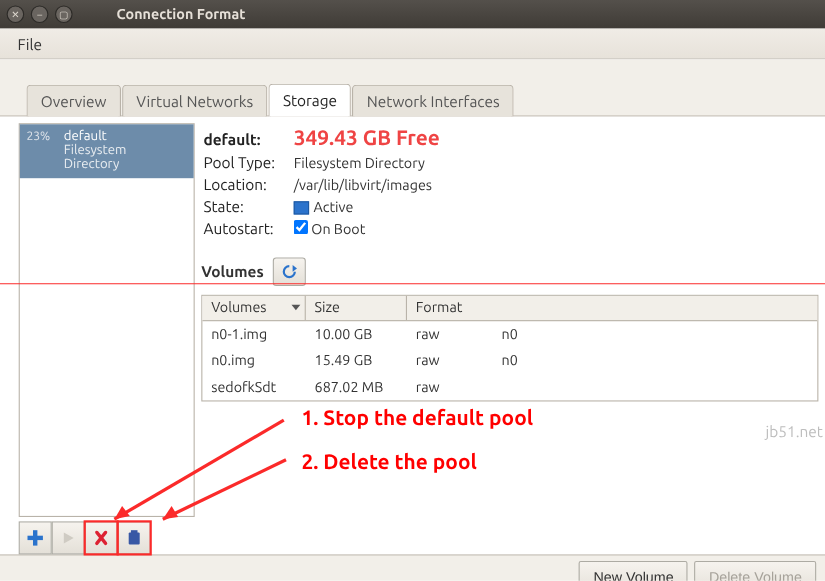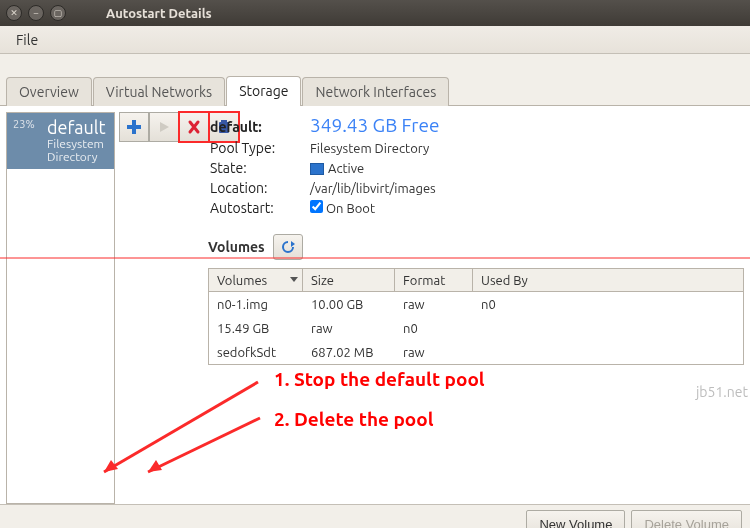--- a/index.html
+++ b/index.html
@@ -9,46 +9,46 @@
   
   .titlebar { height: 26px; background: linear-gradient(#54504b, #3f3b36); display: flex; align-items: center; padding: 0 6px; gap: 6px; }
   .tb-btn { width: 16px; height: 16px; border-radius: 50%; background: #6a6560; border: 1px solid #2c2a27; display: inline-flex; align-items: center; justify-content: center; font-size: 9px; color: #dcd6cd; }
   .tb-title { color: #e6e0d8; font-weight: bold; font-size: 13px; margin-left: 34px; }
 
   
   .menubar { height: 28px; background: linear-gradient(#f0ece6, #e7e2da); border-bottom: 1px solid #c4bfb6; display: flex; align-items: center; padding: 0 8px; font-size: 14px; color: #333; }
   .menubar span { padding: 3px 8px; }
 
   
-  .tabstrip { display: flex; align-items: flex-end; padding: 6px 6px 0 6px; background: #f2efe9; height: 52px; border-bottom: 1px solid #b9b3a9; }
+  .tabstrip { display: flex; align-items: flex-end; padding: 6px 6px 0 24px; background: #f2efe9; height: 52px; border-bottom: 1px solid #b9b3a9; }
   .tab { padding: 6px 12px; border: 1px solid #b9b3a9; border-bottom: none; margin-right: 1px; background: #e7e3db; border-radius: 4px 4px 0 0; color: #555; font-size: 14px; position: relative; top: 1px; cursor: default; }
   .tab.active { background: #fff; color: #222; z-index: 2; padding-bottom: 7px; }
 
   
   .work { display: flex; height: 398px; background: #fff; border-top: none; padding: 6px 6px 0 6px; gap: 6px; }
 
   
-  .poolbox { width: 196px; display: flex; flex-direction: row; gap: 4px; }
+  .poolbox { width: 160px; display: flex; flex-direction: column; gap: 4px; margin-left: 11px; }
   .poollist { flex: 1; border: 1px solid #b9b3a9; background: #fff; }
   .poolitem { background: #6d8caa; color: #fff; padding: 4px 8px 6px 40px; position: relative; font-size: 13px; }
   .poolitem .pct { position: absolute; left: 6px; top: 5px; font-size: 11px; color: #dfe4ea; }
-  .poolitem .pname { font-size: 18px; }
+  .poolitem .pname { font-size: 12px; }
   .poolitem .psub { font-size: 12px; color: #e9edf1; }
   .poolbtns { display: flex; gap: 0; }
   .pbtn { width: 30px; height: 30px; border: 1px solid #adaba3; background: linear-gradient(#f6f3ee, #e4e0d8); display: inline-flex; align-items: center; justify-content: center; }
   .pbtn svg { display: block; }
   .pbtn.hilite { outline: 2px solid #fb2a2a; outline-offset: -1px; }
 
   
   .detail { flex: 1; display: flex; flex-direction: column; }
   .hdr { padding: 2px 2px 6px 2px; }
-  .hdrrow { display: flex; align-items: baseline; gap: 24px; margin-bottom: 4px; white-space: nowrap; }
+  .hdrrow { display: flex; align-items: baseline; gap: 6px; margin-bottom: 4px; white-space: nowrap; }
   .hdrrow .lab { width: 76px; color: #222; font-size: 14px; }
   .hdrrow .lab.b, .hdr b { font-weight: bold; }
-  .free { font-size: 19px; font-weight: normal; color: #3b82f6; }
+  .free { font-size: 19px; font-weight: bold; color: #ef4444; }
   .inuse { font-size: 16px; font-style: italic; color: #7a7a7a; }
   .stateico { display:inline-block; width:14px; height:12px; background:#2b73cc; border:1px solid #1e5aa3; margin-right:4px; vertical-align:-2px; }
   .chk { width: 13px; height: 13px; }
 
   .volhead { display:flex; align-items:center; gap:8px; margin-top:6px; padding: 2px 0; }
   .volhead .t { font-weight: bold; font-size: 14px; }
   .refresh { width: 30px; height: 26px; border: 1px solid #adaba3; background: linear-gradient(#f6f3ee, #e4e0d8); display:inline-flex; align-items:center; justify-content:center; border-radius:3px; }
 
   .voltable { margin-top: 6px; border: 1px solid #b9b3a9; }
   .vt-head, .vt-row { display: grid; grid-template-columns: 94px 92px 78px 1fr; }
@@ -68,21 +68,21 @@
   .ann { position: absolute; color: #f00; font-size: 19px; font-weight: bold; text-shadow: 0 0 2px rgba(255,255,255,0.5); }
   .watermark { position: absolute; right: 2px; bottom: 68px; font-size: 14px; color: #bdbdbd; }
 </style>
 </head>
 <body>
 
 <div class="titlebar">
   <span class="tb-btn">✕</span>
   <span class="tb-btn">–</span>
   <span class="tb-btn">▢</span>
-  <span class="tb-title">Autostart Details</span>
+  <span class="tb-title">Connection Format</span>
 </div>
 
 <div class="menubar">
   <span>File</span>
 </div>
 
 <div class="tabstrip">
   <div class="tab">Overview</div>
   <div class="tab">Virtual Networks</div>
   <div class="tab active">Storage</div>
@@ -129,26 +129,26 @@
     <div class="hdr">
       <div class="hdrrow">
         <span class="lab b">default:</span>
         <span class="free">349.43 GB Free</span>
       </div>
       <div class="hdrrow">
         <span class="lab">Pool Type:</span>
         <span>Filesystem Directory</span>
       </div>
       <div class="hdrrow">
+        <span class="lab">Location:</span>
+        <span>/var/lib/libvirt/images</span>
+      </div>
+      <div class="hdrrow">
         <span class="lab">State:</span>
         <span><span class="stateico"></span><span>Active</span></span>
-      </div>
-      <div class="hdrrow">
-        <span class="lab">Location:</span>
-        <span>/var/lib/libvirt/images</span>
       </div>
       <div class="hdrrow">
         <span class="lab">Autostart:</span>
         <span>
           <input type="checkbox" class="chk" checked="" style="">
           <span>On Boot</span>
         </span>
       </div>
     </div>
 
@@ -160,29 +160,29 @@
             <polygon points="11,2 15,5 11,8" fill="#2b73cc"></polygon>
           </svg>
       </span>
     </div>
 
     <div class="voltable">
       <div class="vt-head">
         <div class="cell"><span>Volumes</span><span class="sortarrow"></span></div>
         <div class="cell">Size</div>
         <div class="cell">Format</div>
-        <div class="cell">Used By</div>
       </div>
       <div class="vt-row">
         <div class="cell">n0-1.img</div>
         <div class="cell">10.00 GB</div>
         <div class="cell">raw</div>
         <div class="cell">n0</div>
       </div>
       <div class="vt-row">
+        <div class="cell">n0.img</div>
         <div class="cell">15.49 GB</div>
         <div class="cell">raw</div>
         <div class="cell">n0</div>
       </div>
       <div class="vt-row">
         <div class="cell">sedofkSdt</div>
         <div class="cell">687.02 MB</div>
         <div class="cell">raw</div>
         <div class="cell"></div>
       </div>

